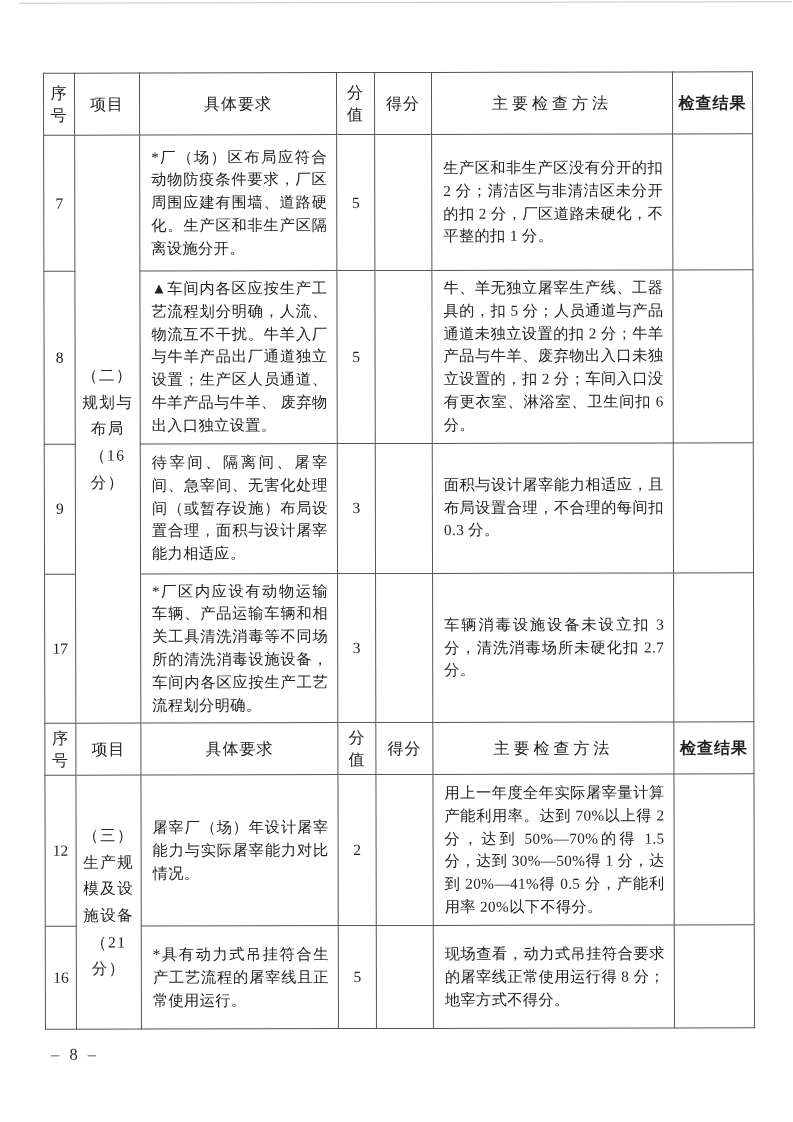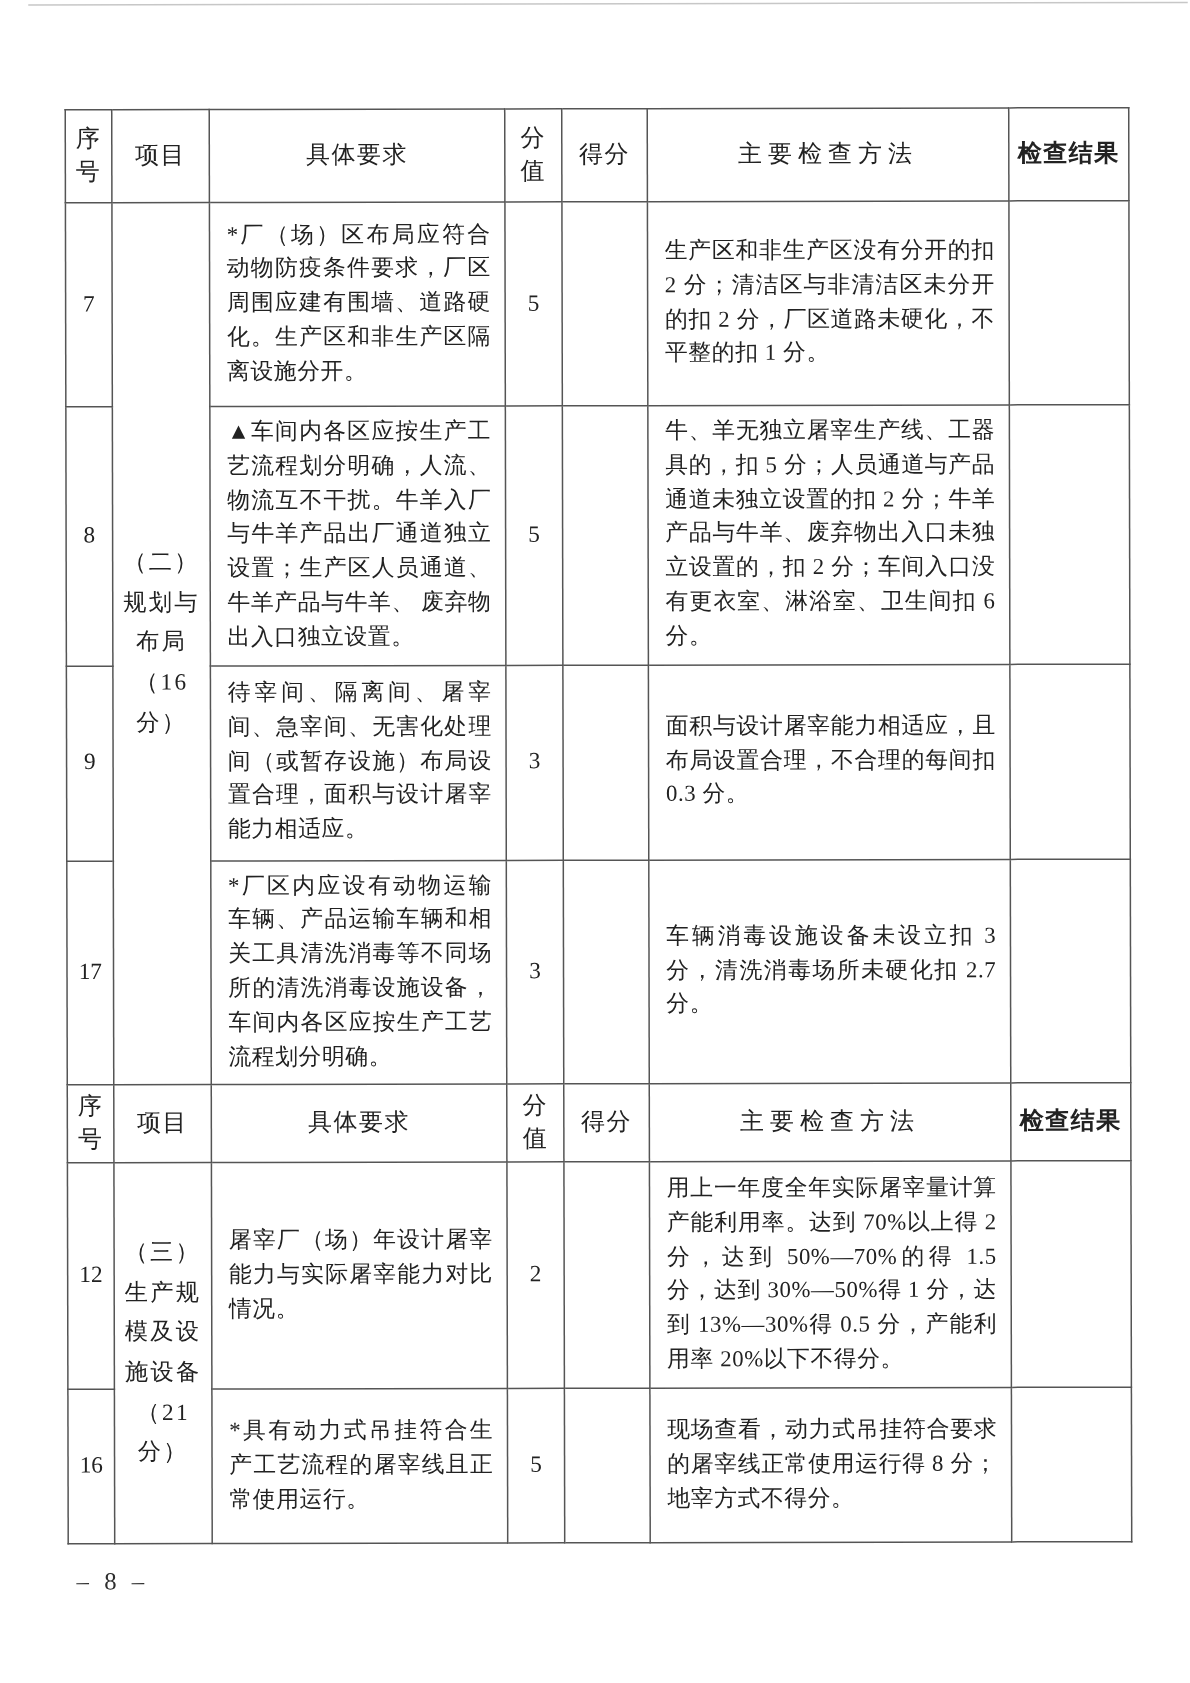--- a/index.html
+++ b/index.html
@@ -162,21 +162,21 @@
         <td class="seq">12</td>
         <td class="group" rowspan="2">（三）
 生产规
 模及设
 施设备
 （21
 分）</td>
         <td class="req">屠宰厂（场）年设计屠宰能力与实际屠宰能力对比情况。</td>
         <td class="score">2</td>
         <td></td>
-        <td class="method">用上一年度全年实际屠宰量计算产能利用率。达到 70%以上得 2 分，达到 50%—70%的得 1.5 分，达到 30%—50%得 1 分，达到 13%—30%得 0.5 分，产能利用率 20%以下不得分。</td>
+        <td class="method">用上一年度全年实际屠宰量计算产能利用率。达到 70%以上得 2 分，达到 50%—70%的得 1.5 分，达到 30%—50%得 1 分，达到 20%—41%得 0.5 分，产能利用率 20%以下不得分。</td>
         <td></td>
       </tr>
 
       <tr class="row-12">
         <td class="seq">16</td>
         <td class="req">*具有动力式吊挂符合生产工艺流程的屠宰线且正常使用运行。</td>
         <td class="score">5</td>
         <td></td>
         <td class="method">现场查看，动力式吊挂符合要求的屠宰线正常使用运行得 8 分；地宰方式不得分。</td>
         <td></td>

